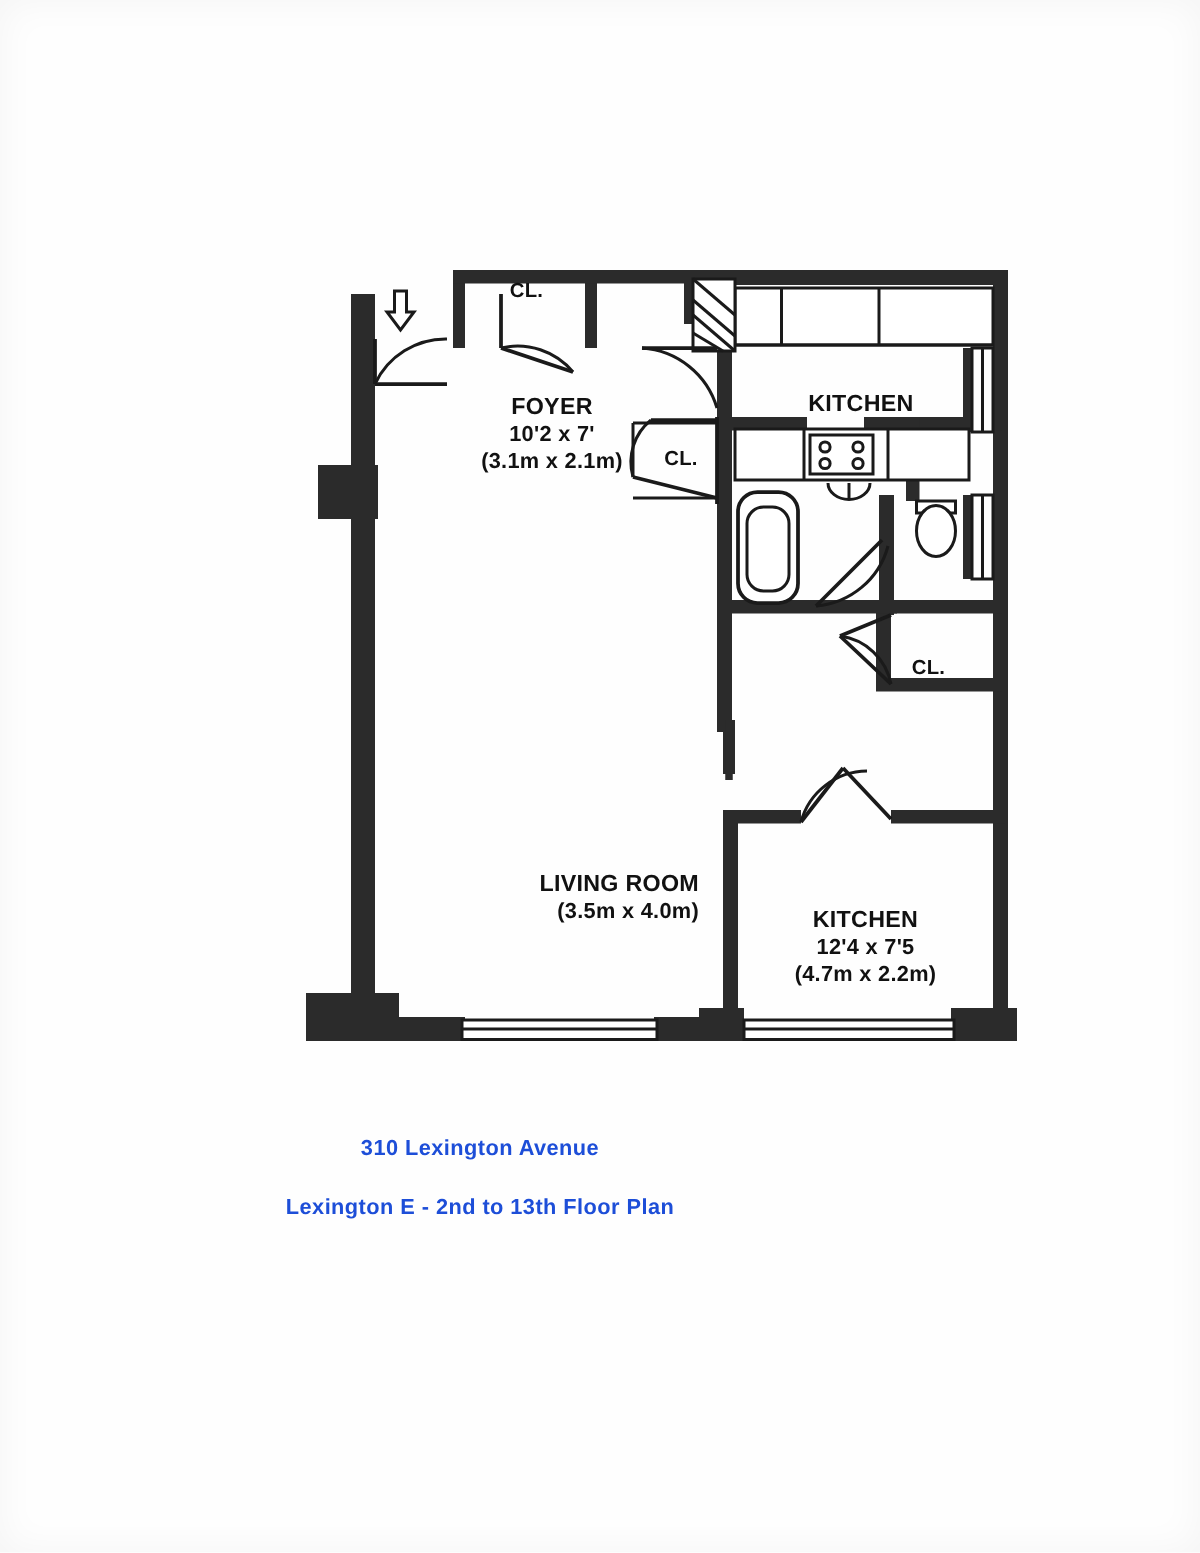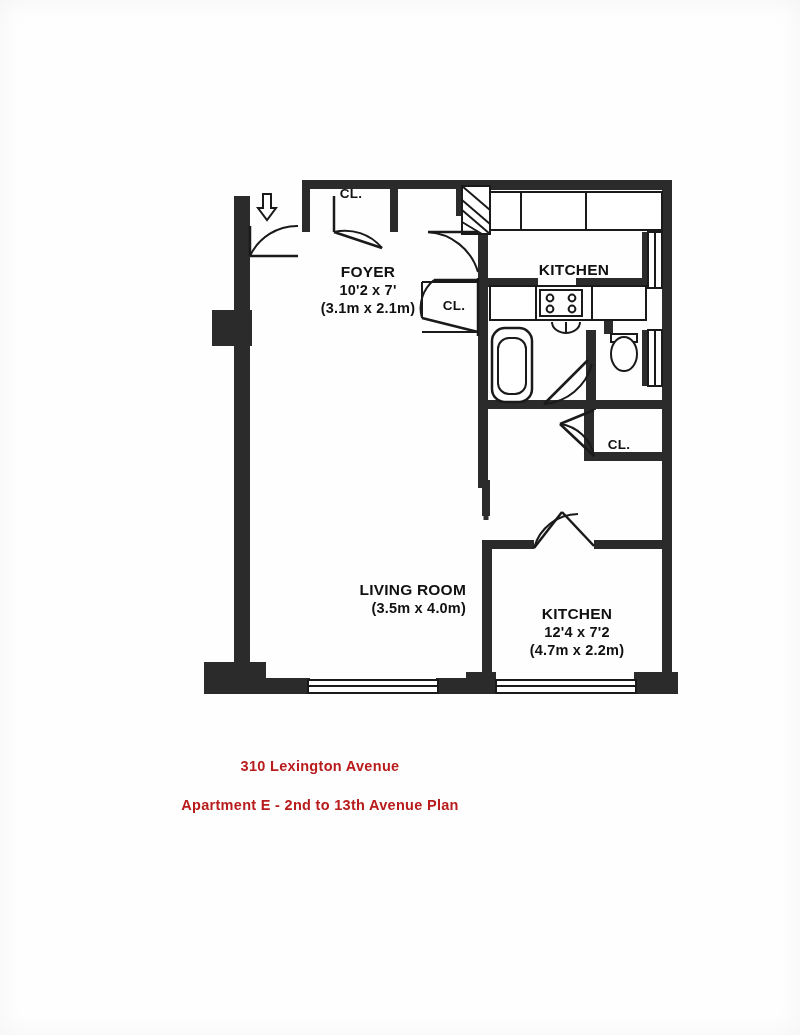--- a/index.html
+++ b/index.html
@@ -54,21 +54,21 @@
   }
   .rm-name { font-size: 15.5px; }
   .rm-dim  { font-size: 14.5px; font-weight: bold; }
   .cl-label { font-size: 13.5px; font-weight: bold; }
   .caption {
     position: absolute;
     width: 640px;
     text-align: center;
     font-size: 14.5px;
     font-weight: bold;
-    color: #b91c1c;
+    color: #1d4ed8;
     letter-spacing: 0.3px;
   }
 </style>
 </head>
 <body>
 
 <div id="sheet">
 
   <div class="plan-wrap">
     <svg class="plan" viewBox="0 0 800 1035">
@@ -234,21 +234,21 @@
       <span class="ln rm-name">KITCHEN</span>
     </div>
 
     <div class="label" style="left: 238px; top: 581px; width: 212px; text-align: right;">
       <span class="ln rm-name">LIVING ROOM</span>
       <span class="ln rm-dim">(3.5m x 4.0m)</span>
     </div>
 
     <div class="label" style="left: 468px; top: 605px; width: 186px;">
       <span class="ln rm-name">KITCHEN</span>
-      <span class="ln rm-dim">12'4 x 7'2</span>
+      <span class="ln rm-dim">12'4 x 7'5</span>
       <span class="ln rm-dim">(4.7m x 2.2m)</span>
     </div>
   </div>
 
   <div class="caption" style="top: 758px;">310 Lexington Avenue</div>
-  <div class="caption" style="top: 797px;">Apartment E - 2nd to 13th Avenue Plan</div>
+  <div class="caption" style="top: 797px;">Lexington E - 2nd to 13th Floor Plan</div>
 
 </div>
 
 </body></html>

